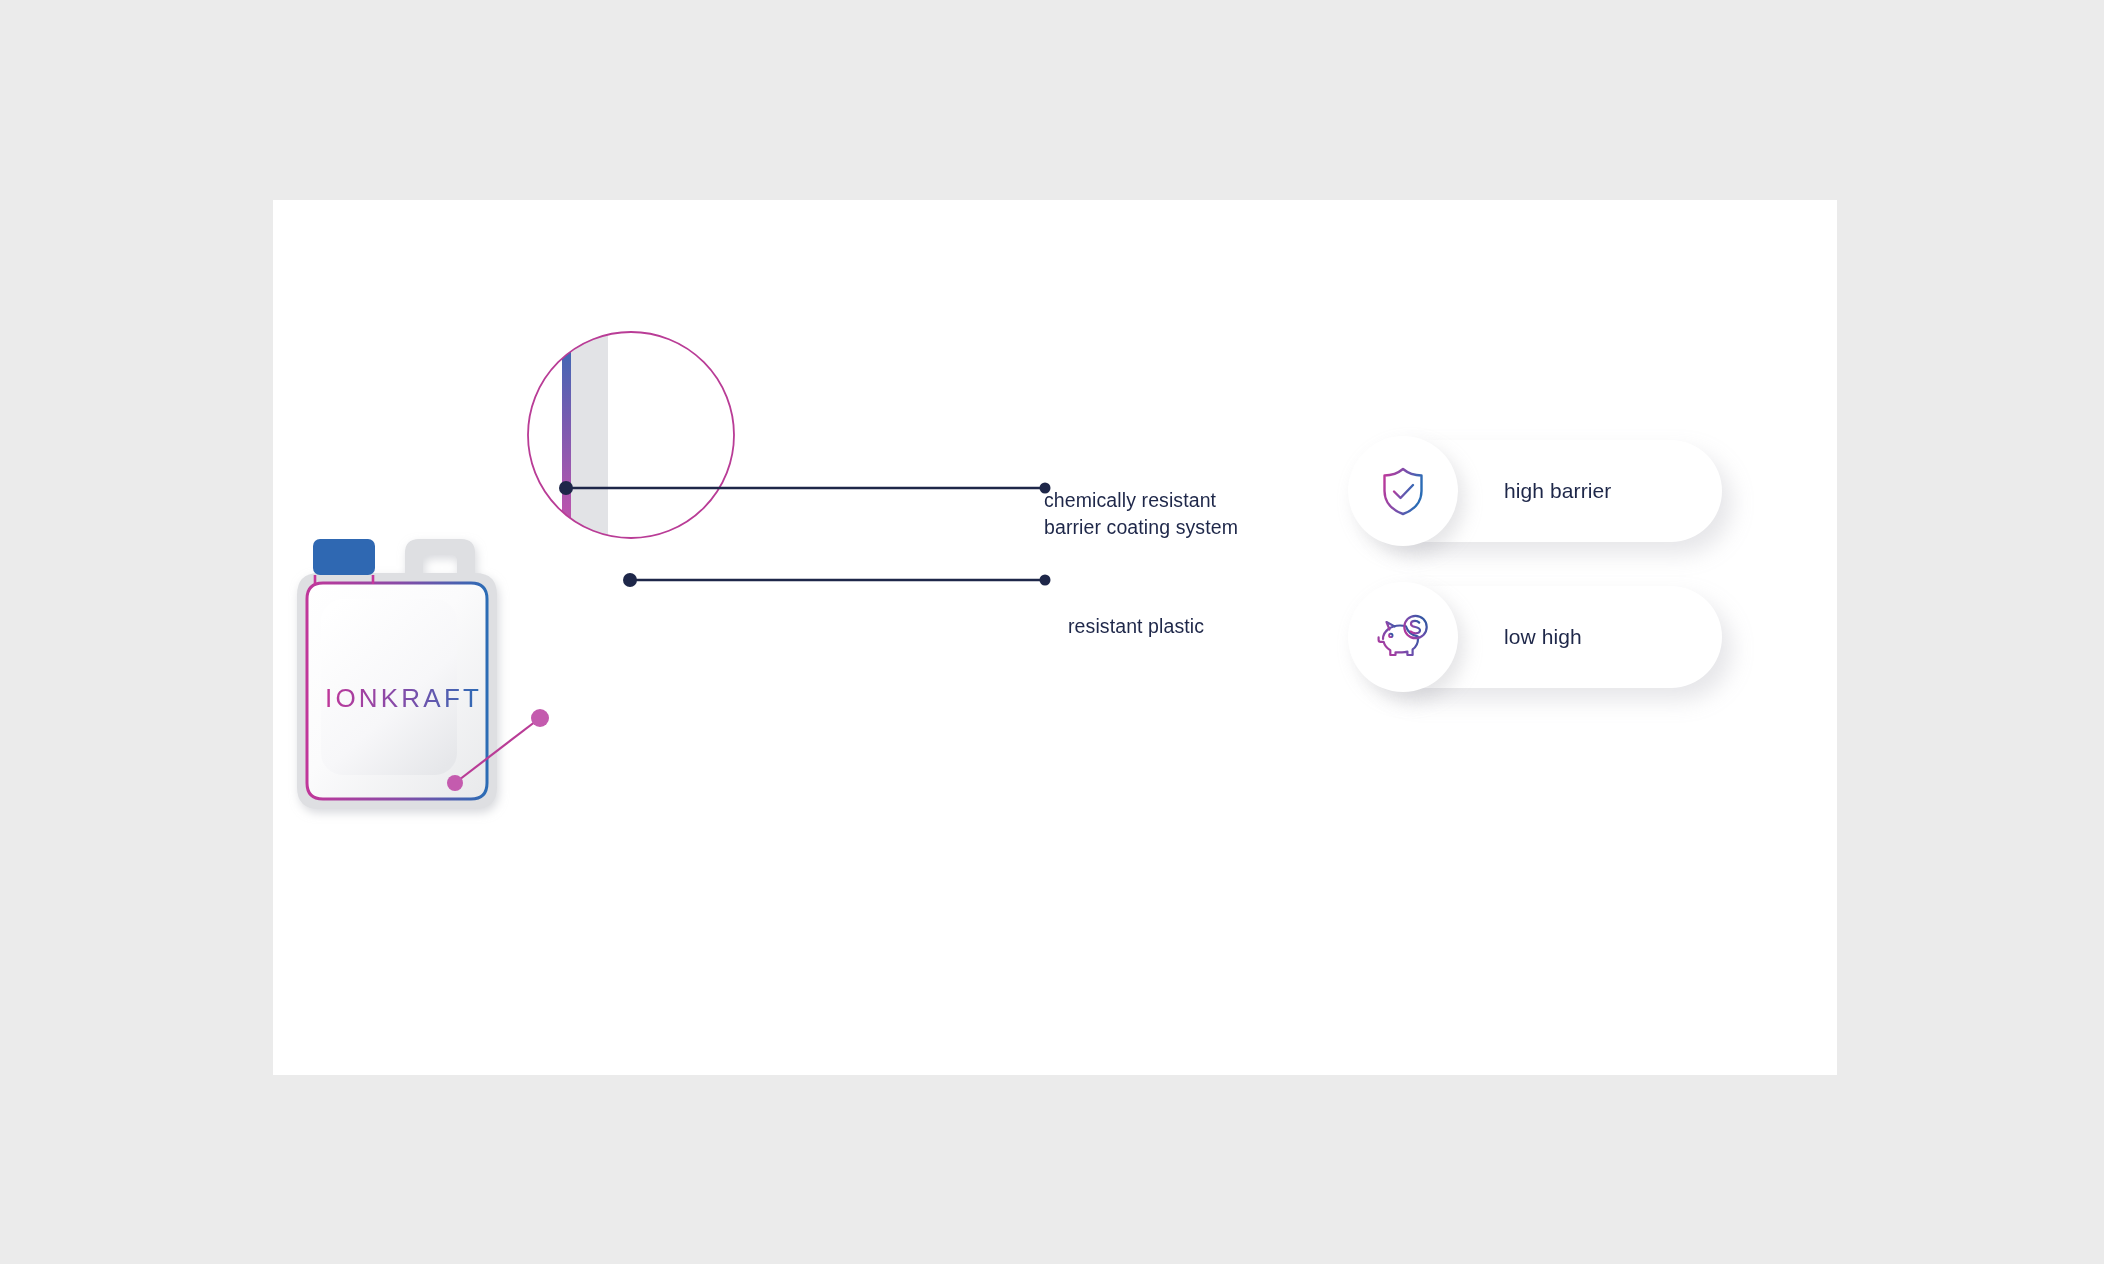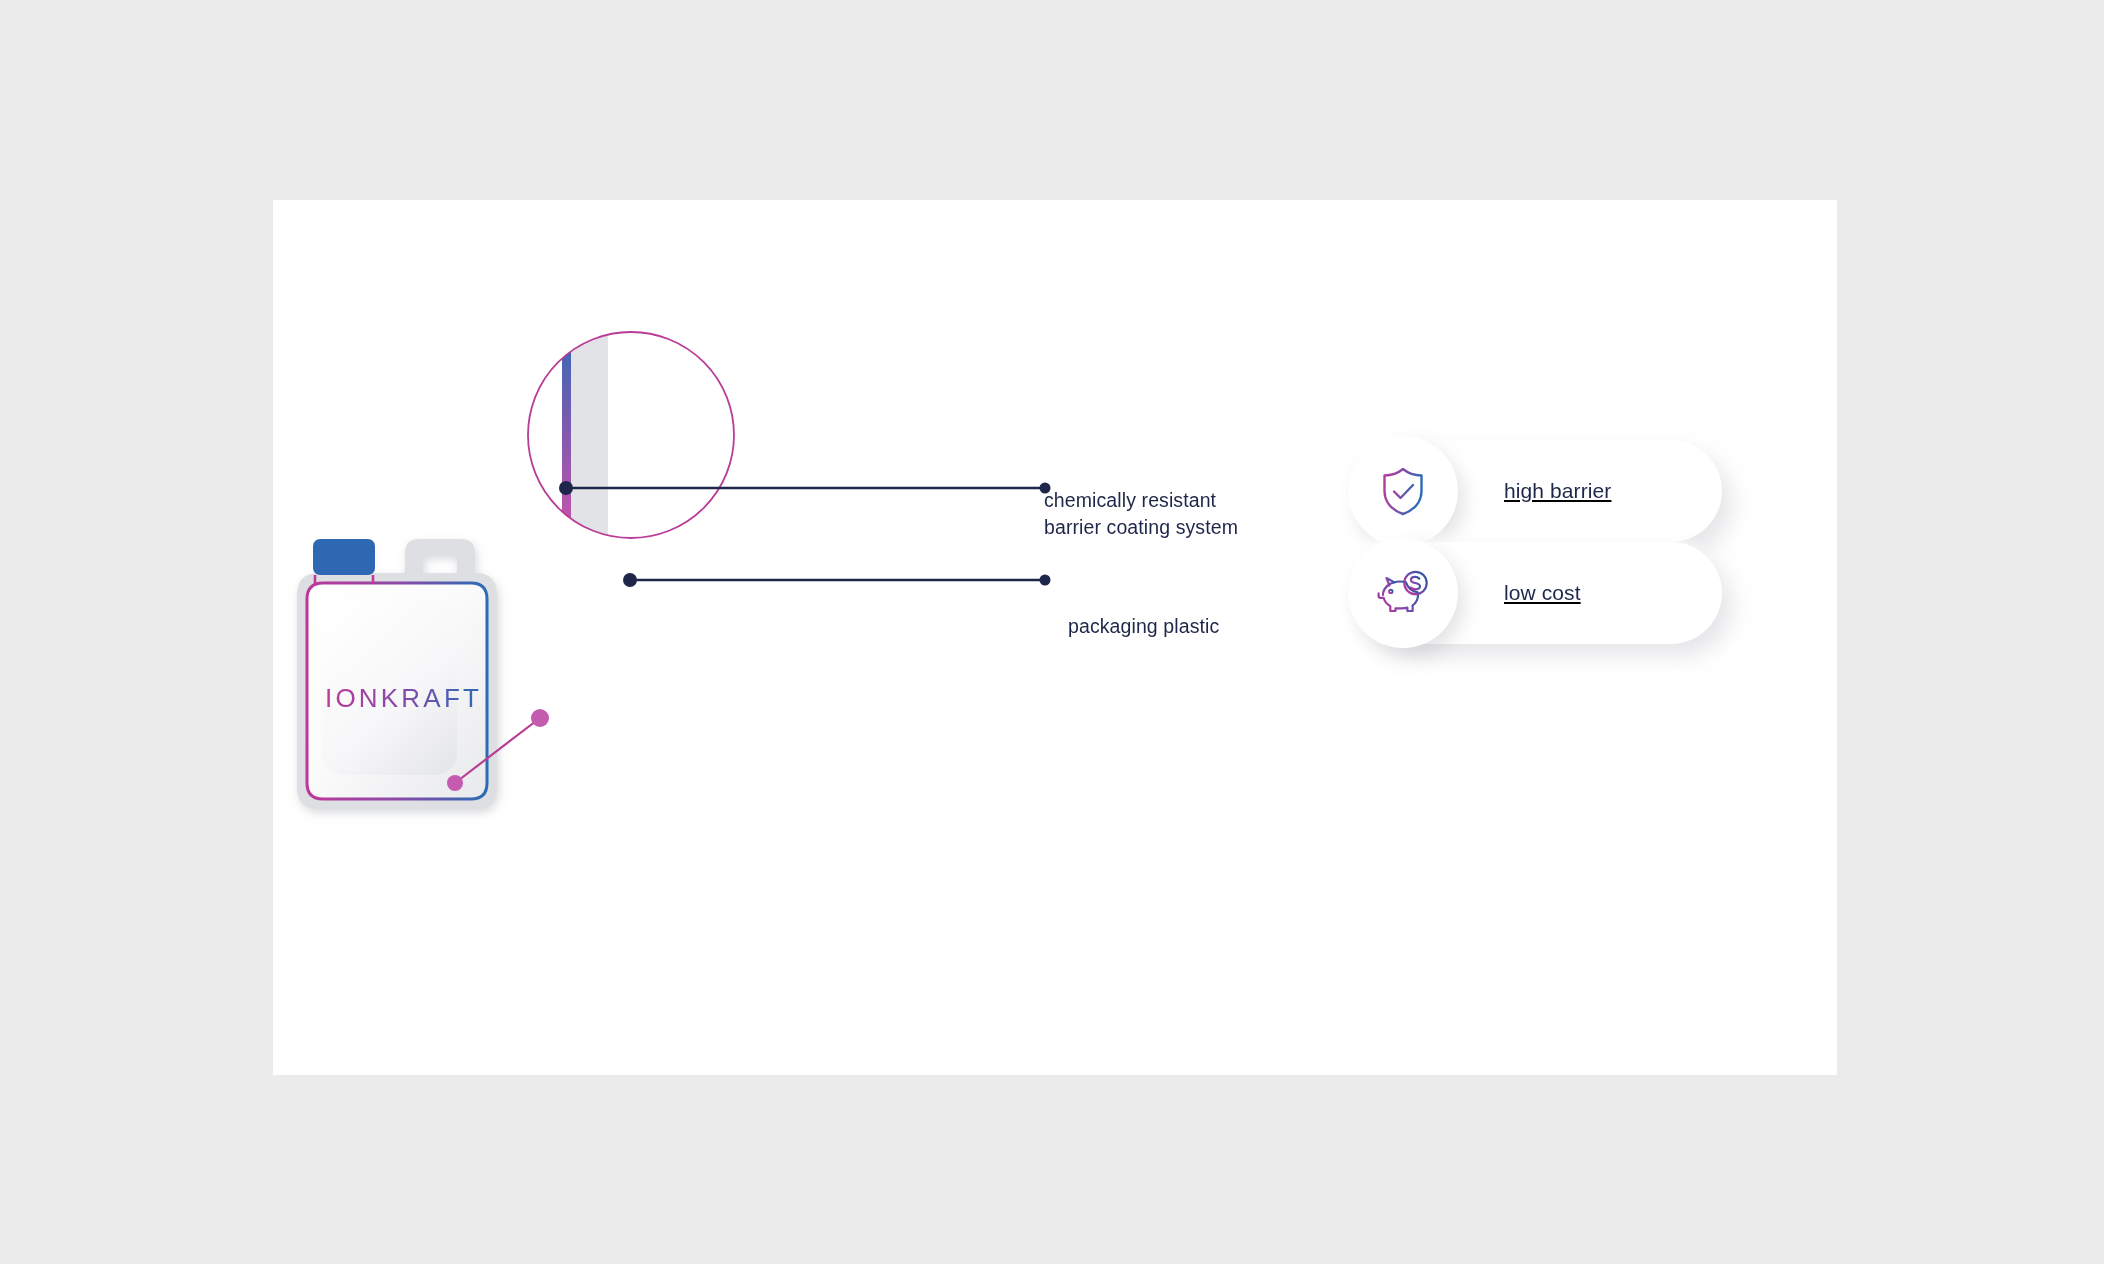--- a/index.html
+++ b/index.html
@@ -65,28 +65,28 @@
     position: absolute;
     left: 1362px;
     top: 440px;
     width: 380px;
   }
 
   .feature-pill {
     position: relative;
     width: 360px;
     height: 102px;
+    margin-bottom: 44px;
     border-radius: 51px;
     background: #ffffff;
     box-shadow:
       10px 12px 22px rgba(160,160,170,0.26),
       -4px -4px 14px rgba(255,255,255,0.9);
     display: flex;
     align-items: center;
-    text-decoration: underline;
   }
 
   .feature-icon-circle {
     position: absolute;
     left: -14px;
     top: -4px;
     width: 110px;
     height: 110px;
     border-radius: 50%;
     background: #ffffff;
@@ -202,21 +202,21 @@
       <circle cx="772" cy="288" r="5.5" fill="#1e2749"></circle>
 
       <line x1="357" y1="380" x2="772" y2="380" stroke="#1e2749" stroke-width="2.4"></line>
       <circle cx="357" cy="380" r="7" fill="#1e2749"></circle>
       <circle cx="772" cy="380" r="5.5" fill="#1e2749"></circle>
     </svg>
 
     <div class="callout-label" id="callout-coating" style="left:771px;top:287px;">chemically resistant
 barrier coating system</div>
 
-    <div class="callout-label" id="callout-plastic" style="left:795px;top:413px;">packaging plastic</div>
+    <div class="callout-label" id="callout-plastic" style="left:795px;top:413px;">resistant plastic</div>
 
     <div id="features" style="position:absolute;left:1089px;top:240px;">
 
       <div class="feature-pill">
         <div class="feature-icon-circle">
           <svg width="54" height="54" viewBox="0 0 54 54">
             <defs>
               <linearGradient id="icoGrad1" x1="0" y1="0" x2="1" y2="0.3">
                 <stop offset="0%" stop-color="#c0379a"></stop>
                 <stop offset="55%" stop-color="#7a4fab"></stop>
@@ -257,19 +257,19 @@
               <circle cx="15.8" cy="26.4" r="1.7" stroke-width="1.9"></circle>
 
               <circle cx="40.5" cy="18" r="11.2"></circle>
               <path d="M44.2 13.6 C43 12.4 41.6 11.9 40 11.9 C37.7 11.9 36 13.1 36 14.9
                        C36 16.6 37.4 17.4 40.3 18 C43.2 18.6 45 19.5 45 21.3
                        C45 23.2 43.2 24.3 40.6 24.3 C38.6 24.3 37 23.7 35.8 22.5"></path>
               <path d="M40.4 9.6 L40.4 26.5"></path>
             </g>
           </svg>
         </div>
-        <span class="feature-text">low cost</span>
+        <span class="feature-text">low high</span>
       </div>
 
     </div>
 
   </div>
 </div>
 
 </body></html>

